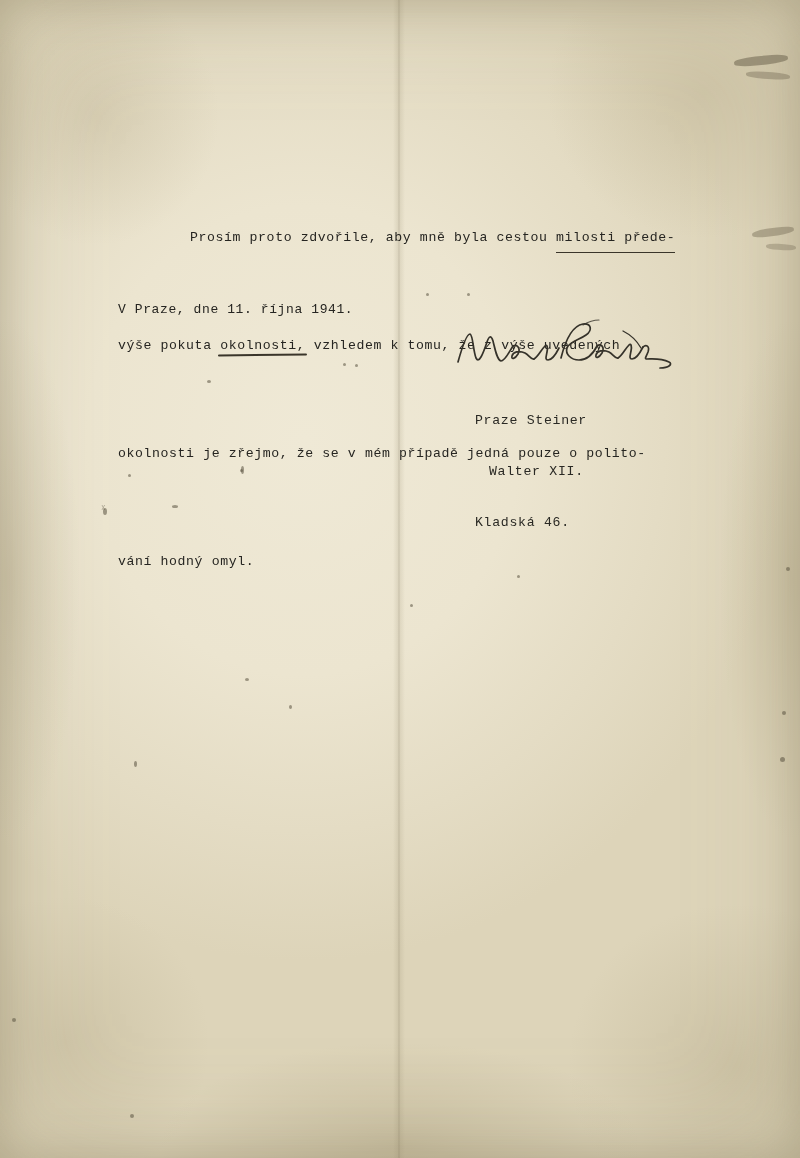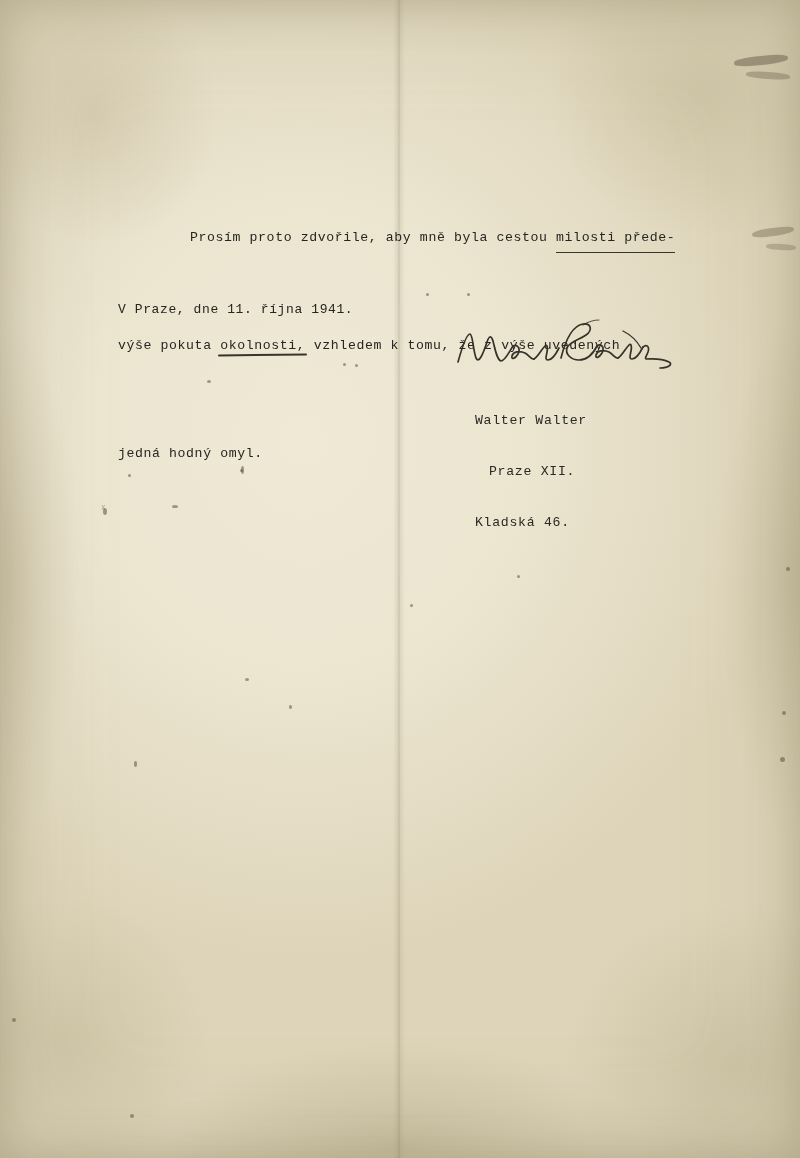--- a/index.html
+++ b/index.html
@@ -177,21 +177,22 @@
   <div class="speck" style="left:343px; top:363px; width:3px; height:3px;"></div>
   <div class="speck" style="left:355px; top:364px; width:3px; height:3px;"></div>
   <div class="speck" style="left:207px; top:380px; width:4px; height:3px;"></div>
   <div class="speck" style="left:241px; top:466px; width:3px; height:8px;"></div>
   <div class="speck" style="left:426px; top:293px; width:3px; height:3px;"></div>
   <div class="speck" style="left:467px; top:293px; width:3px; height:3px;"></div>
 
   <div class="typed">
     <span class="line"><span class="indent"></span><span>Prosím proto zdvořile, aby mně byla cestou </span><span class="ul">milosti přede-</span></span>
     <span class="line"><span>výše pokuta </span><span class="ul-wave">okolnosti,</span><span> vzhledem k tomu, že z výše uvedených</span></span>
-    <span class="line">jedná hodný omyl.</span>
+    <span class="line">okolnosti je zřejmo, že se v mém případě jedná pouze o polito-</span>
+    <span class="line">vání hodný omyl.</span>
   </div>
 
   <div class="date-line">V Praze, dne 11. října 1941.</div>
 
   <div class="signature">
     <svg width="240" height="62" viewBox="0 0 240 62" fill="none" xmlns="http://www.w3.org/2000/svg">
       <g stroke="#35322a" stroke-width="1.7" fill="none" stroke-linecap="round" stroke-linejoin="round">
         <path d="M3 44 C 8 26, 12 16, 15 16 C 18 17, 18 32, 21 40 C 24 46, 28 36, 32 24 C 34 18, 36 17, 38 23 C 40 31, 42 42, 46 43 C 50 43, 54 34, 58 28"></path>
         <path d="M58 28 C 62 26, 66 30, 63 36 C 60 41, 56 42, 57 38 C 58 34, 64 32, 70 35 C 74 37, 76 42, 79 41"></path>
         <path d="M79 41 C 83 39, 86 32, 90 28 C 92 26, 93 29, 92 34 C 91 39, 90 42, 93 42 C 97 42, 101 36, 104 30"></path>
@@ -199,21 +200,21 @@
         <path d="M142 28 C 146 25, 150 29, 147 35 C 144 40, 140 41, 141 37 C 142 33, 148 31, 154 34 C 158 36, 160 41, 163 40"></path>
         <path d="M163 40 C 167 38, 170 31, 174 27 C 176 25, 177 28, 176 33 C 175 38, 174 41, 177 41 C 181 41, 185 35, 188 29"></path>
         <path d="M188 29 C 191 26, 195 28, 193 34 C 191 39, 189 41, 192 41 C 198 41, 206 40, 214 44 C 218 46, 214 50, 205 50"></path>
         <path d="M168 13 C 176 17, 182 23, 186 30" stroke-width="1.3"></path>
         <path d="M128 7 C 133 4, 139 2, 144 2" stroke-width="1.2" opacity="0.8"></path>
       </g>
     </svg>
   </div>
 
   <div class="sig-block">
-    <span style="display:block">Walter Walter</span>
-    <span style="display:block; padding-left:14px;">Praze XII.</span>
+    <span style="display:block">Praze Steiner</span>
+    <span style="display:block; padding-left:14px;">Walter XII.</span>
     <span style="display:block">Kladská 46.</span>
   </div>
 
   <div class="stray" style="left:100px; top:500px;">ₓ</div>
   <div class="stray" style="left:238px; top:462px;"> </div>
 
 </div>
 
 </body></html>

